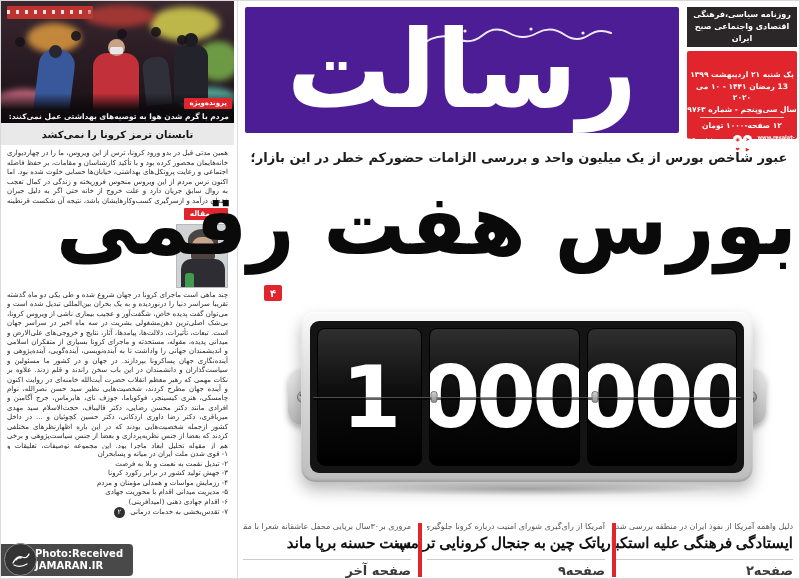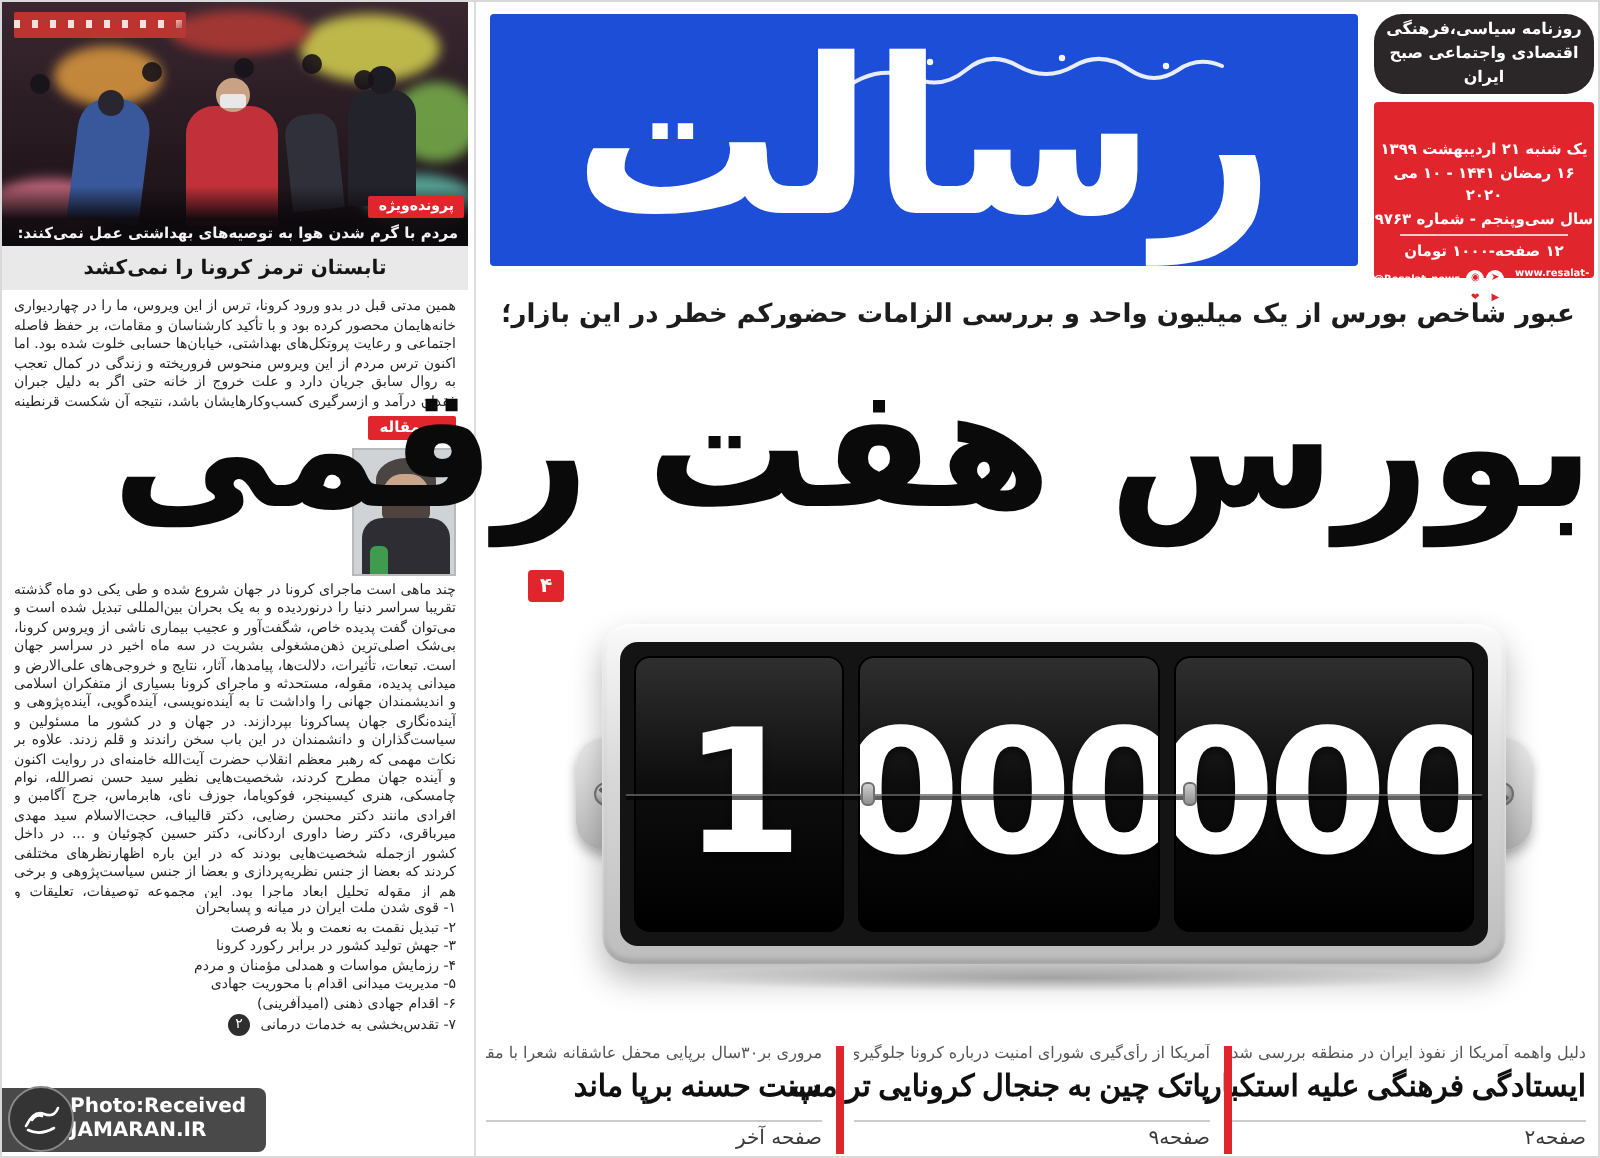--- a/index.html
+++ b/index.html
@@ -65,29 +65,29 @@
   .ed-list div { white-space:nowrap; overflow:hidden; }
 
   .watermark { position:absolute; left:0; bottom:4px; height:32px; display:flex; align-items:center;
                direction:ltr; z-index:6; }
   .wm-band { background:rgba(58,58,58,.92); color:#fff; font-weight:bold; font-size:10px; line-height:12px;
              padding:4px 10px 4px 34px; border-radius:0 4px 4px 0; }
   .wm-circle { position:absolute; left:3px; top:-1px; width:33px; height:33px; border-radius:50%;
                background:#343434; border:1.5px solid #8a8a8a; display:flex; align-items:center; justify-content:center; }
 
   
-  .logo-box { position:absolute; left:244px; top:6px; width:434px; height:126px; background:#1d4ed8;
+  .logo-box { position:absolute; left:244px; top:6px; width:434px; height:126px; background:#4c1d95;
               border-radius:2px; overflow:hidden; }
   .logo-callig { position:absolute; top:14px; right:56px; opacity:.95; }
   .logo-word { position:absolute; left:0; right:0; top:-4px; height:126px; color:#fff; font-size:104px;
                line-height:132px; font-weight:bold; text-align:center; transform:scaleY(1.04);
                letter-spacing:-4px; }
   .black-box { position:absolute; left:686px; top:6px; width:110px; height:40px; background:#2b2728;
                color:#fff; display:flex; flex-direction:column; align-items:center; justify-content:center;
-               font-size:8px; line-height:12px; font-weight:bold; border-radius:14px; text-align:center; }
+               font-size:8px; line-height:12px; font-weight:bold; border-radius:0; text-align:center; }
   .date-box { position:absolute; left:686px; top:50px; width:110px; height:88px; background:#e0262c;
               color:#fff; text-align:center; font-size:7.5px; font-weight:bold; line-height:11.5px;
               padding-top:18px; border-radius:2px; }
   .date-rule { width:84px; border-top:1px solid rgba(255,255,255,.75); margin:2px auto 2px; }
   .social { margin-top:2px; display:flex; align-items:center; justify-content:center; gap:3px; direction:ltr; }
   .soc-col { font-size:5px; line-height:7px; font-weight:bold; }
   .soc-grid { display:grid; grid-template-columns:9px 9px; grid-template-rows:9px 9px; gap:1px; }
   .soc-dot { width:9px; height:9px; border-radius:50%; background:#fff; color:#e0262c; font-size:5px;
              display:flex; align-items:center; justify-content:center; line-height:1; }
 
@@ -132,21 +132,21 @@
   
   .b-art { position:absolute; top:521px; height:56px; }
   .b-right { left:614px; width:178px; }
   .b-mid   { left:426px; width:178px; }
   .b-left  { left:242px; width:168px; }
   .b-bar { position:absolute; left:100%; margin-left:7px; top:1px; width:4px; height:54px; background:#e0262c; }
   .b-kicker { font-size:8px; color:#555; text-align:right; white-space:nowrap; overflow:hidden; }
   .b-headline { font-size:15px; font-weight:bold; color:#101010; text-align:right; white-space:nowrap;
                 margin-top:3px; letter-spacing:-.4px;font-family:Liberation Serif, serif; }
   .b-rule { border-top:1px solid #cccccc; margin-top:7px; }
-  .b-page { font-size:10px; font-weight:normal; color:#3a3a3a; text-align:right; margin-top:3px; }
+  .b-page { font-size:13px; font-weight:bold; color:#3a3a3a; text-align:right; margin-top:3px; }
 </style>
 </head>
 <body>
 
 <div class="page">
 
   <div class="col-left">
 
     <div class="photo">
       <div class="sign"></div>
@@ -238,21 +238,21 @@
     <div class="logo-word">رسالت</div>
   </div>
 
   <div class="black-box">
     <div>روزنامه سیاسی،فرهنگی</div>
     <div>اقتصادی واجتماعی صبح ایران</div>
   </div>
 
   <div class="date-box">
     <div>یک شنبه ۲۱ اردیبهشت ۱۳۹۹</div>
-    <div>۱۶ رمضان ۱۴۴۱ - ۱۰ می ۲۰۲۰</div>
+    <div>13 رمضان ۱۴۴۱ - ۱۰ می ۲۰۲۰</div>
     <div>سال سی‌وپنجم - شماره ۹۷۶۳</div>
     <div class="date-rule"></div>
     <div>۱۲ صفحه-۱۰۰۰ تومان</div>
     <div class="social">
       <div class="soc-col">
         <div>@Resalat_news</div>
         <div>@Resalat_news</div>
       </div>
       <div class="soc-grid">
         <div class="soc-dot">◉</div>

